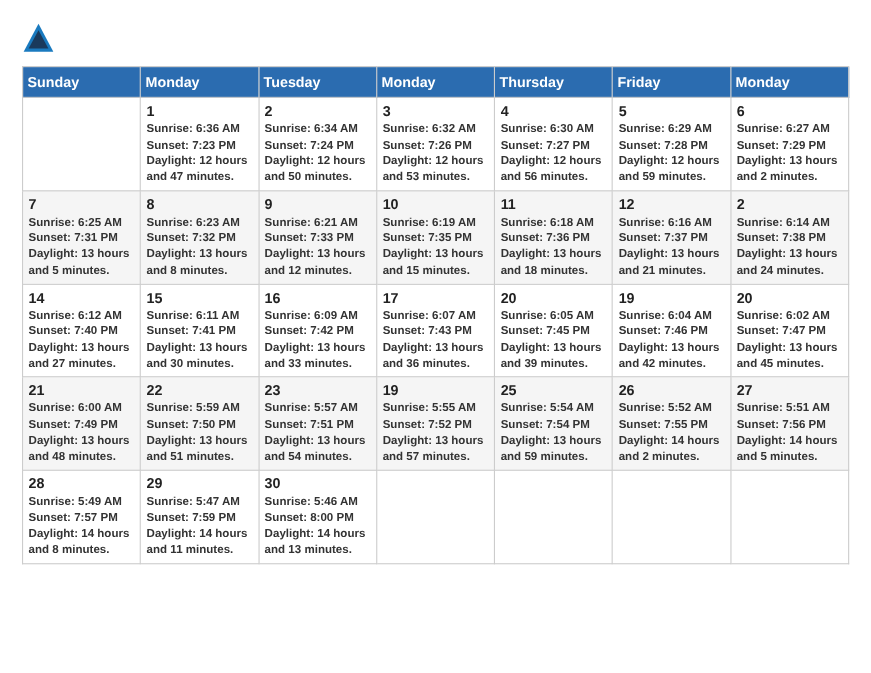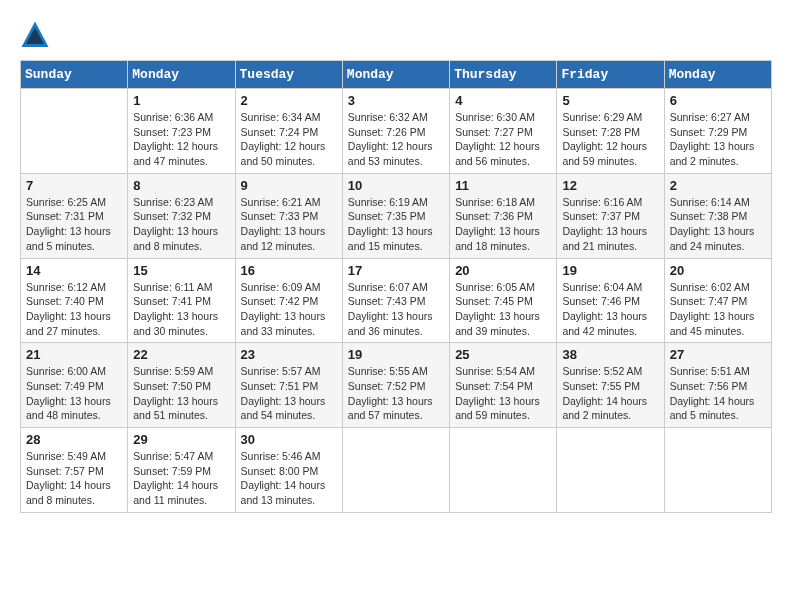--- a/index.html
+++ b/index.html
@@ -54,21 +54,20 @@
       font-size: 11px;
     }
     .calendar th {
       background-color: #2b6cb0;
       color: #fff;
       padding: 6px 4px;
       text-align: left;
       font-size: 13px;
       font-weight: bold;
       border: 1px solid #ccc;
-      font-family: Liberation Mono, monospace;
     }
     .calendar td {
       border: 1px solid #ccc;
       vertical-align: top;
       padding: 4px 5px;
       width: calc(100% / 7);
       min-height: 80px;
       background: #fff;
     }
     .calendar tr:nth-child(even) td {
@@ -78,20 +77,21 @@
       font-weight: bold;
       font-size: 13px;
       color: #222;
       display: block;
       margin-bottom: 2px;
     }
     .day-info {
       color: #333;
       font-size: 10.5px;
       line-height: 1.4;
+      font-weight: bold;
     }
     .empty-cell {
       background: #fff;
     }
   </style>
 </head>
 <body>
 
 <div class="header">
   <div class="logo">
@@ -225,21 +225,21 @@
         </td>
         <td>
           <span class="day-number">19</span>
           <div class="day-info">Sunrise: 5:55 AM<br>Sunset: 7:52 PM<br>Daylight: 13 hours<br>and 57 minutes.</div>
         </td>
         <td>
           <span class="day-number">25</span>
           <div class="day-info">Sunrise: 5:54 AM<br>Sunset: 7:54 PM<br>Daylight: 13 hours<br>and 59 minutes.</div>
         </td>
         <td>
-          <span class="day-number">38</span>
+          <span class="day-number">26</span>
           <div class="day-info">Sunrise: 5:52 AM<br>Sunset: 7:55 PM<br>Daylight: 14 hours<br>and 2 minutes.</div>
         </td>
         <td>
           <span class="day-number">27</span>
           <div class="day-info">Sunrise: 5:51 AM<br>Sunset: 7:56 PM<br>Daylight: 14 hours<br>and 5 minutes.</div>
         </td>
       </tr>
       <tr>
         <td>
           <span class="day-number">28</span>

